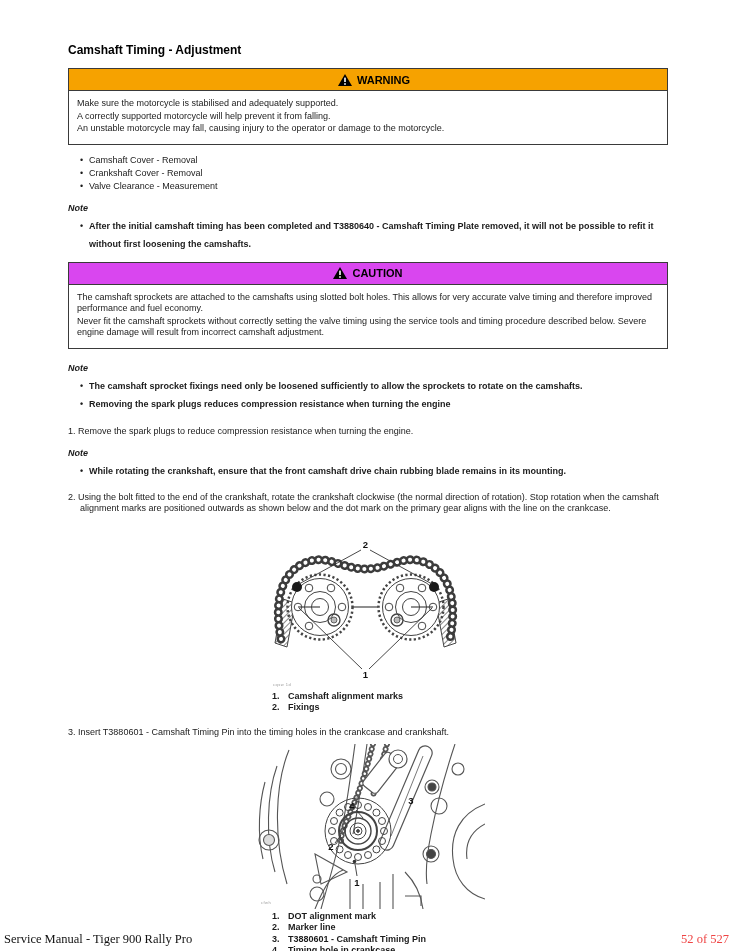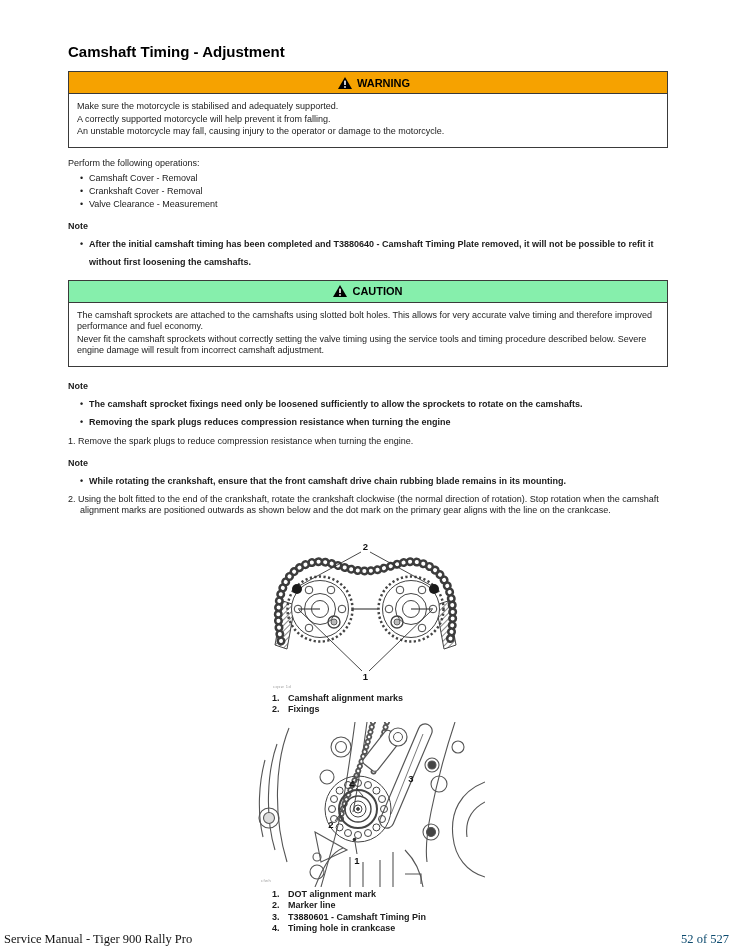--- a/index.html
+++ b/index.html
@@ -3,56 +3,56 @@
 <meta charset="utf-8">
 <style>
   html,body{margin:0;padding:0;}
   body{
     width:735px;height:951px;position:relative;background:#ffffff;
     font-family:"Liberation Sans","DejaVu Sans",sans-serif;
     color:#1b1b1b;overflow:hidden;
   }
   .content{position:absolute;left:68px;top:34px;width:600px;}
   p{margin:0;font-size:9px;line-height:12px;}
-  h2{font-size:15px;font-weight:bold;margin:9px 0 11px 0;color:#000;}
-  .step{margin-top:4px;padding-left:12px;text-indent:-12px;}
+  h2{font-size:12px;font-weight:bold;margin:9px 0 11px 0;color:#000;}
+  .step{margin-top:12px;padding-left:12px;text-indent:-12px;}
   .step2line{line-height:11.5px;}
   b{font-weight:bold;}
 
   .alert{border:1.5px solid #3a3a3a;margin:2px 0 9px 0;}
   .alert-head{display:flex;align-items:center;justify-content:center;gap:5px;
     height:21px;border-bottom:1.5px solid #3a3a3a;}
   .warning-head{background:#F6A200;padding-left:12px;}
-  .caution-head{background:#86efac;text-align:center;}
+  .caution-head{background:#d946ef;text-align:center;}
   .alert-label{font-weight:bold;font-size:11px;color:#000;}
   .alert-body{padding:7px 8px 8px 8px;background:#fff;}
   .alert-body p{font-size:9px;line-height:11.5px;margin-bottom:1px;}
 
   ul{list-style:none;margin:3px 0 0 0;padding:0 0 0 12px;}
   li{font-size:9px;line-height:13px;position:relative;padding-left:9px;}
   li::before{content:"\2022";position:absolute;left:0;top:0;}
   ul.note-list{margin-top:3px;}
   ul.note-list li{font-weight:bold;line-height:18px;}
-  .note-label{font-weight:bold;margin-top:9px;}
+  .note-label{font-weight:bold;margin-top:9px;font-style:italic;}
 
   .fig{position:relative;}
   .fig1{margin:22px 0 0 205px;width:185px;height:142px;}
   .fig2{margin:6px 0 0 187px;width:230px;height:165px;}
   .figcode{position:absolute;left:0;bottom:-8px;font-size:4px;color:#9a9a9a;letter-spacing:.5px;}
   .fig2 .figcode{left:6px;bottom:4px;}
 
   .legend{margin:12px 0 0 204px;}
   .legend2{margin-top:2px;}
   .legend-row{display:flex;font-size:9px;font-weight:bold;line-height:11.5px;}
   .legend-row .lnum{width:16px;flex:none;}
 
   .footer-left{position:absolute;left:4px;bottom:4px;
     font-family:"Liberation Serif","DejaVu Serif",serif;font-size:12.5px;color:#111;}
   .footer-right{position:absolute;right:6px;bottom:4px;
-    font-family:"Liberation Serif","DejaVu Serif",serif;font-size:12.5px;color:#0c4a6e;}
+    font-family:"Liberation Serif","DejaVu Serif",serif;font-size:12.5px;color:#ef4444;}
 
   svg text{font-family:"Liberation Sans","DejaVu Sans",sans-serif;font-size:9.5px;font-weight:bold;fill:#111;}
 </style>
 </head>
 <body>
 
 <div class="content">
 
 
   <h2>Camshaft Timing - Adjustment</h2>
@@ -66,21 +66,20 @@
       </svg>
       <span class="alert-label">WARNING</span>
     </div>
     <div class="alert-body">
       <p>Make sure the motorcycle is stabilised and adequately supported.</p>
       <p>A correctly supported motorcycle will help prevent it from falling.</p>
       <p>An unstable motorcycle may fall, causing injury to the operator or damage to the motorcycle.</p>
     </div>
   </div>
 
-  <p>Perform the following operations:</p>
   <ul>
     <li>Camshaft Cover - Removal</li>
     <li>Crankshaft Cover - Removal</li>
     <li>Valve Clearance - Measurement</li>
   </ul>
 
   <p class="note-label">Note</p>
   <ul class="note-list">
     <li>After the initial camshaft timing has been completed and T3880640 - Camshaft Timing Plate removed, it will not be possible to refit it without first loosening the camshafts.</li>
   </ul>
@@ -177,20 +176,21 @@
     <div class="legend-row">
         <span class="lnum">1.</span>
         <span>Camshaft alignment marks</span>
       </div>
     <div class="legend-row">
         <span class="lnum">2.</span>
         <span>Fixings</span>
       </div>
   </div>
 
+  <p class="step" style="margin-top:12px"><span>3.</span><span> Insert T3880601 - Camshaft Timing Pin into the timing holes in the crankcase and crankshaft.</span></p>
 
   <div class="fig fig2">
     <svg width="230" height="165" viewBox="0 0 230 165">
       <g stroke="#555" stroke-width="1.1" fill="none">
 
         <path d="M34 6 C20 40 18 95 32 140"></path>
         <path d="M22 22 C12 50 10 95 20 128"></path>
         <path d="M10 38 C4 60 2 90 8 115"></path>
 
         <circle cx="86" cy="25" r="10"></circle>

